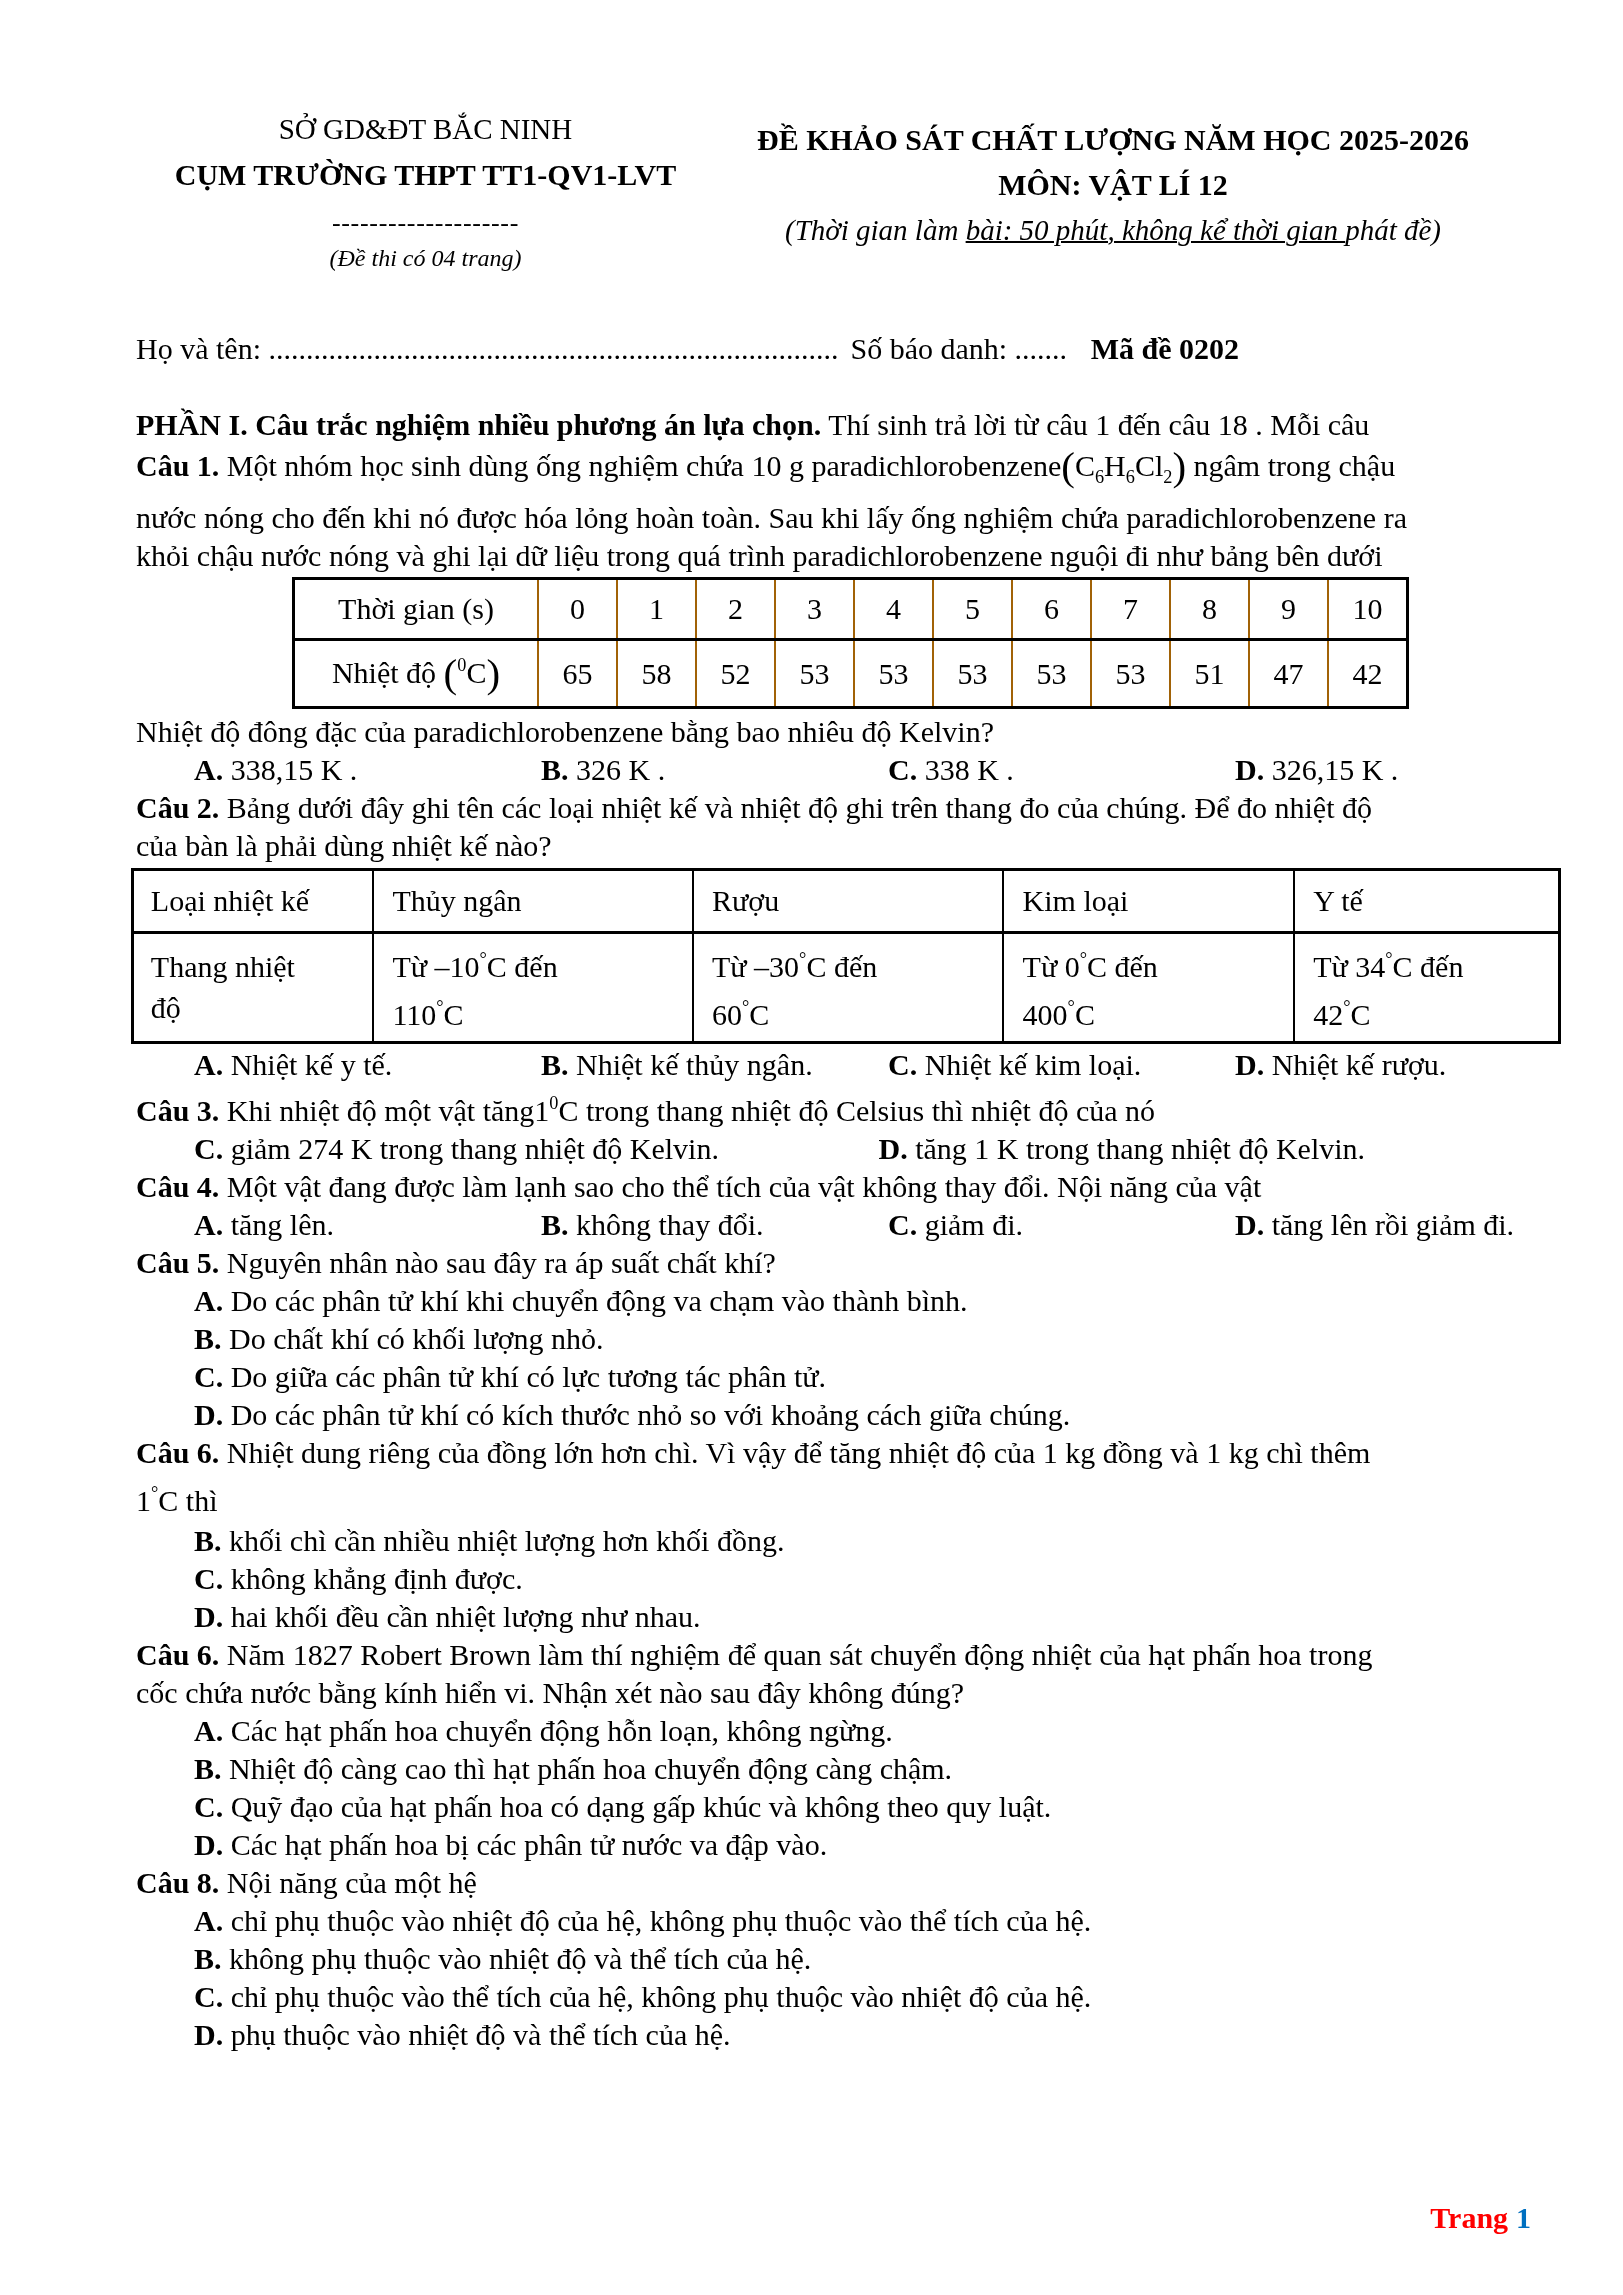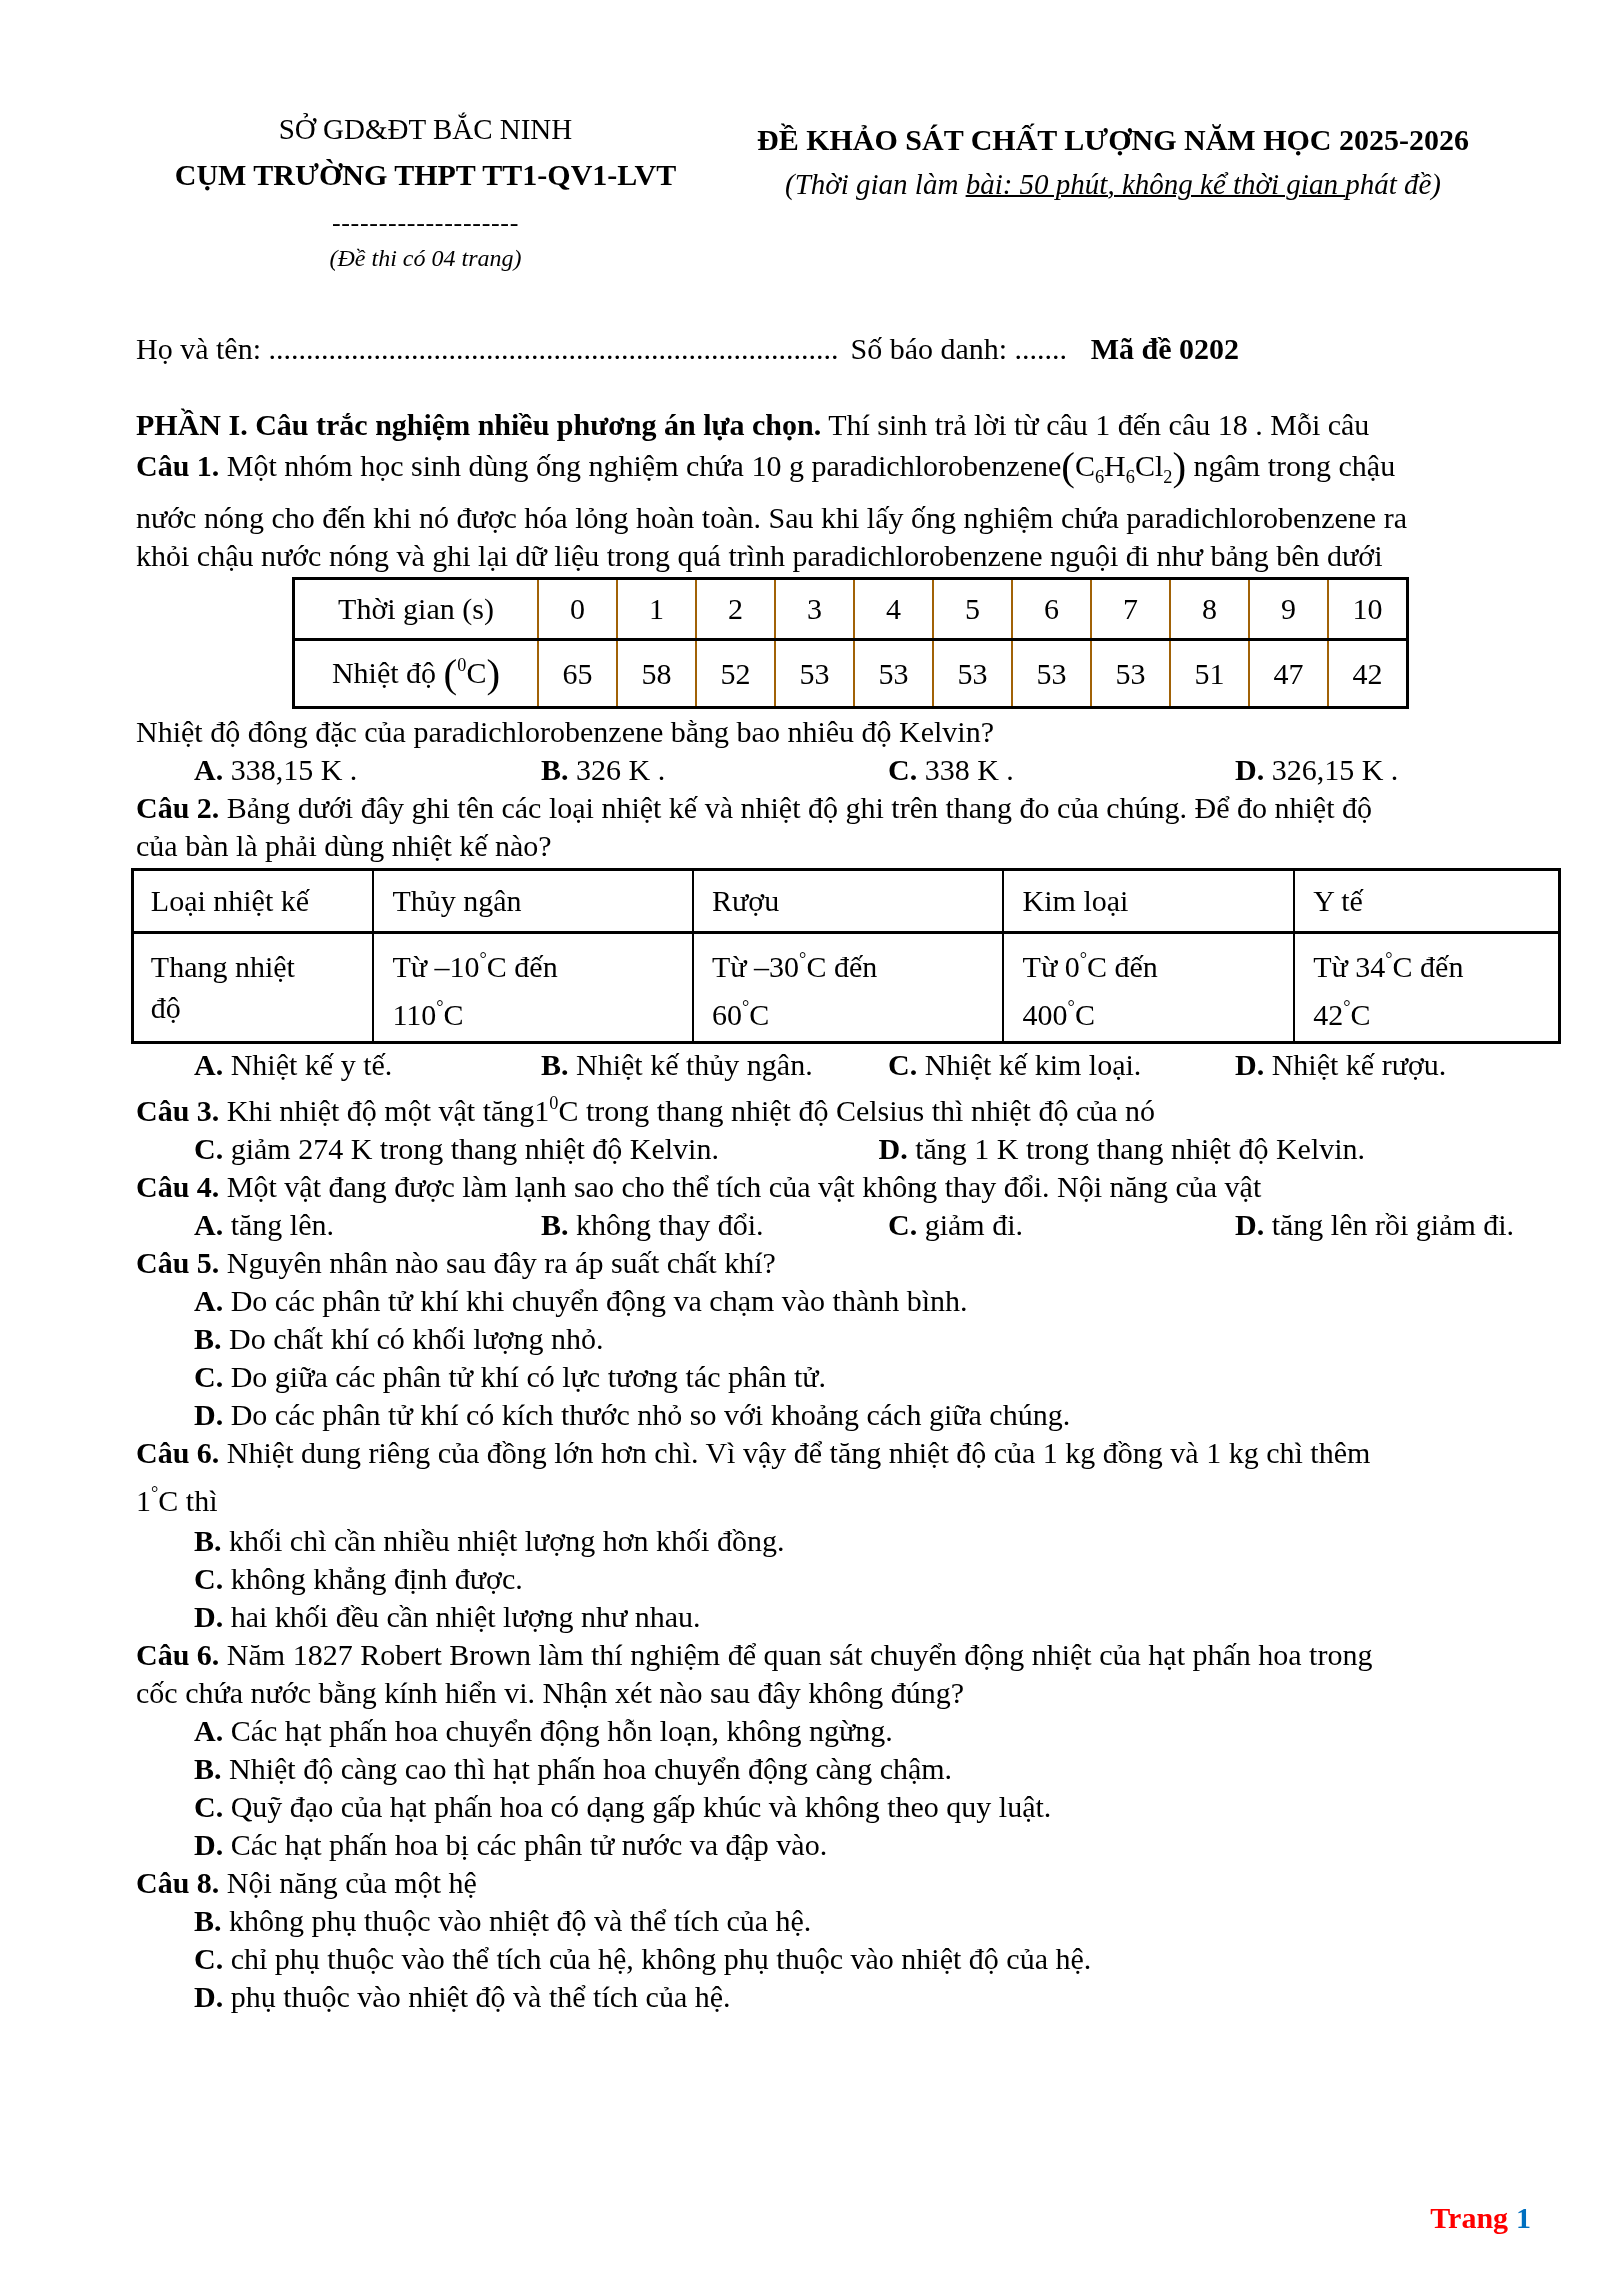--- a/index.html
+++ b/index.html
@@ -64,20 +64,21 @@
 
 <div class="abs hdr-left">
   <div class="l1">SỞ GD&amp;ĐT BẮC NINH</div>
   <div class="l2">CỤM TRƯỜNG THPT TT1-QV1-LVT</div>
   <div class="l3">--------------------</div>
   <div class="l4">(Đề thi có 04 trang)</div>
 </div>
 
 <div class="abs hdr-right">
   <div class="r1">ĐỀ  KHẢO SÁT CHẤT LƯỢNG NĂM HỌC 2025-2026</div>
+  <div class="r2">MÔN: VẬT LÍ 12</div>
   <div class="r3"><span>(Thời gian làm </span><span class="ul">bài: 50 phút, không kể thời gian </span><span>phát đề)</span></div>
 </div>
 
 <div class="abs info">
   <span>Họ và tên: ............................................................................</span><span class="sbd">Số báo danh: .......</span><span class="made">Mã đề 0202</span>
 </div>
 
 <div class="abs content">
 
   <div class="line"><span class="b">PHẦN I. Câu trắc nghiệm nhiều phương án lựa chọn.</span><span> Thí sinh trả lời từ câu 1 đến câu 18 . Mỗi câu</span></div>
@@ -194,20 +195,21 @@
     <div class="line"><span class="lbl">Câu 6.</span><span> Năm 1827 Robert Brown làm thí nghiệm để quan sát chuyển động nhiệt của hạt phấn hoa trong</span></div>
     <div class="line">cốc chứa nước bằng kính hiển vi. Nhận xét nào sau đây không đúng?</div>
     <div class="line opts4" style="display:block;"><span class="lbl">A.</span><span> Các hạt phấn hoa chuyển động hỗn loạn, không ngừng.</span></div>
     <div class="line opts4" style="display:block;"><span class="lbl">B.</span><span> Nhiệt độ càng cao thì hạt phấn hoa chuyển động càng chậm.</span></div>
     <div class="line opts4" style="display:block;"><span class="lbl">C.</span><span> Quỹ đạo của hạt phấn hoa có dạng gấp khúc và không theo quy luật.</span></div>
     <div class="line opts4" style="display:block;"><span class="lbl">D.</span><span> Các hạt phấn hoa bị các phân tử nước va đập vào.</span></div>
   </div>
 
   <div>
     <div class="line"><span class="lbl">Câu 8.</span><span> Nội năng của một hệ</span></div>
+    <div class="line opts4" style="display:block;"><span class="lbl">A.</span><span> chỉ phụ thuộc vào nhiệt độ của hệ, không phụ thuộc vào thể tích của hệ.</span></div>
     <div class="line opts4" style="display:block;"><span class="lbl">B.</span><span> không phụ thuộc vào nhiệt độ và thể tích của hệ.</span></div>
     <div class="line opts4" style="display:block;"><span class="lbl">C.</span><span> chỉ phụ thuộc vào thể tích của hệ, không phụ thuộc vào nhiệt độ của hệ.</span></div>
     <div class="line opts4" style="display:block;"><span class="lbl">D.</span><span> phụ thuộc vào nhiệt độ và thể tích của hệ.</span></div>
   </div>
 </div>
 
 <div class="abs footer">
   <span class="w" style="color: rgb(255, 0, 0);">Trang</span><span class="n" style="color: rgb(0, 112, 192);">1</span>
 </div>
 

